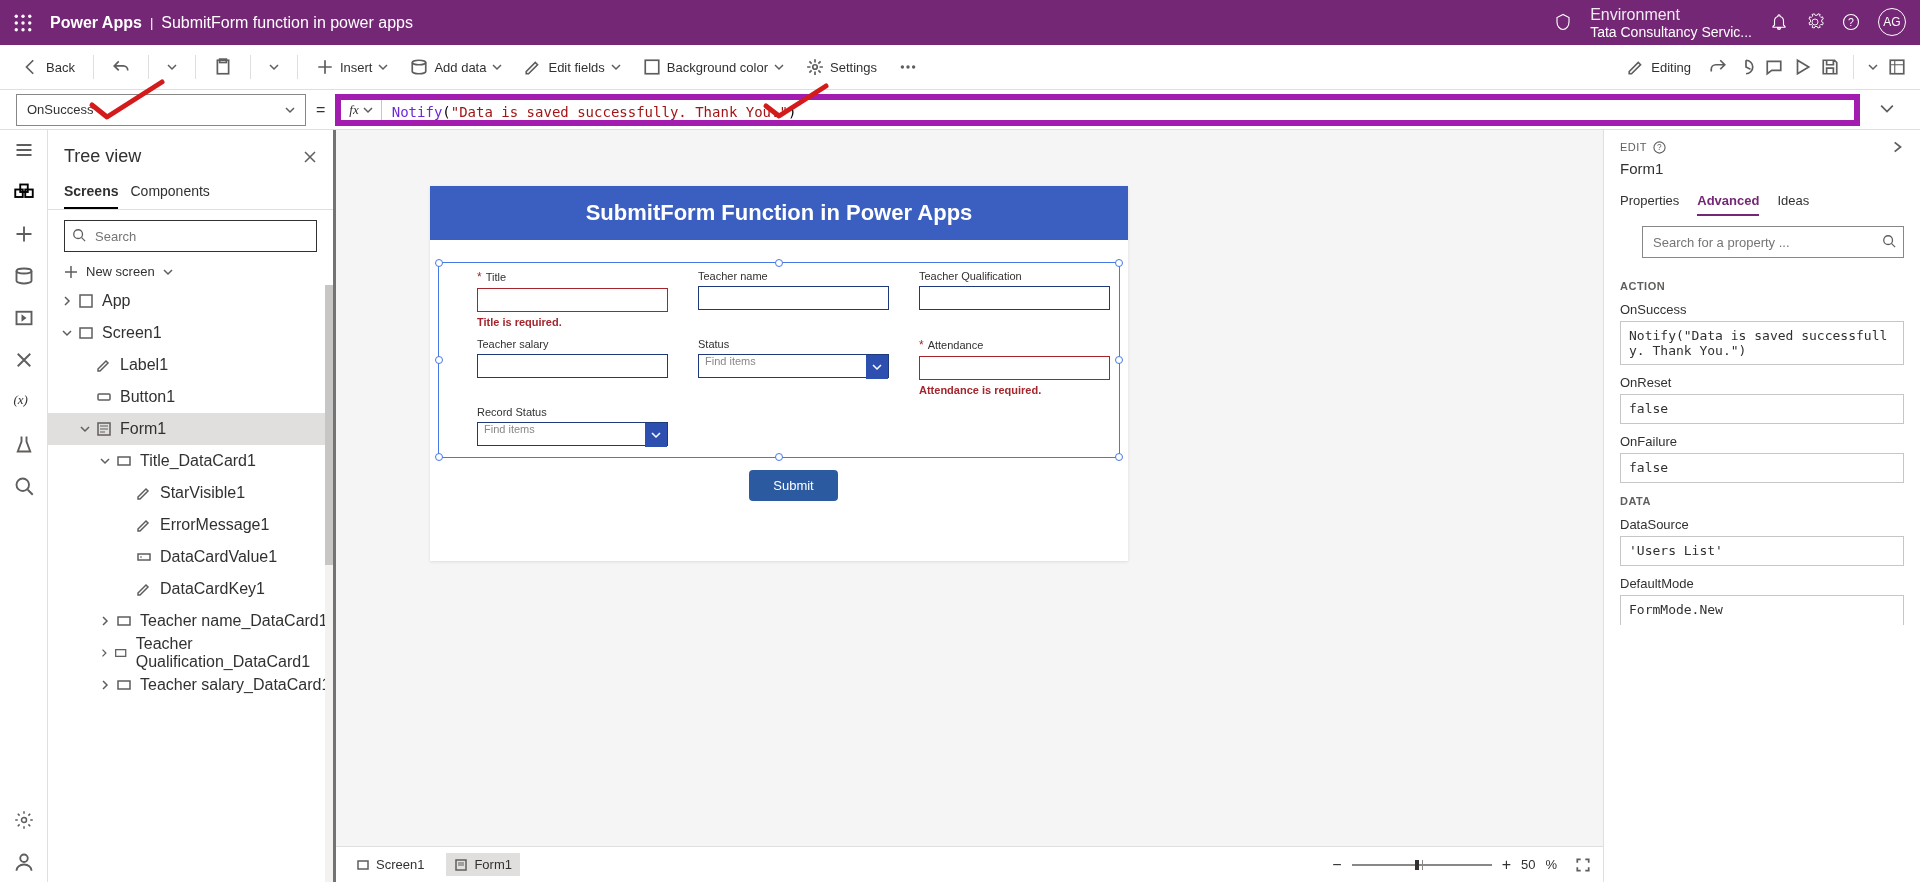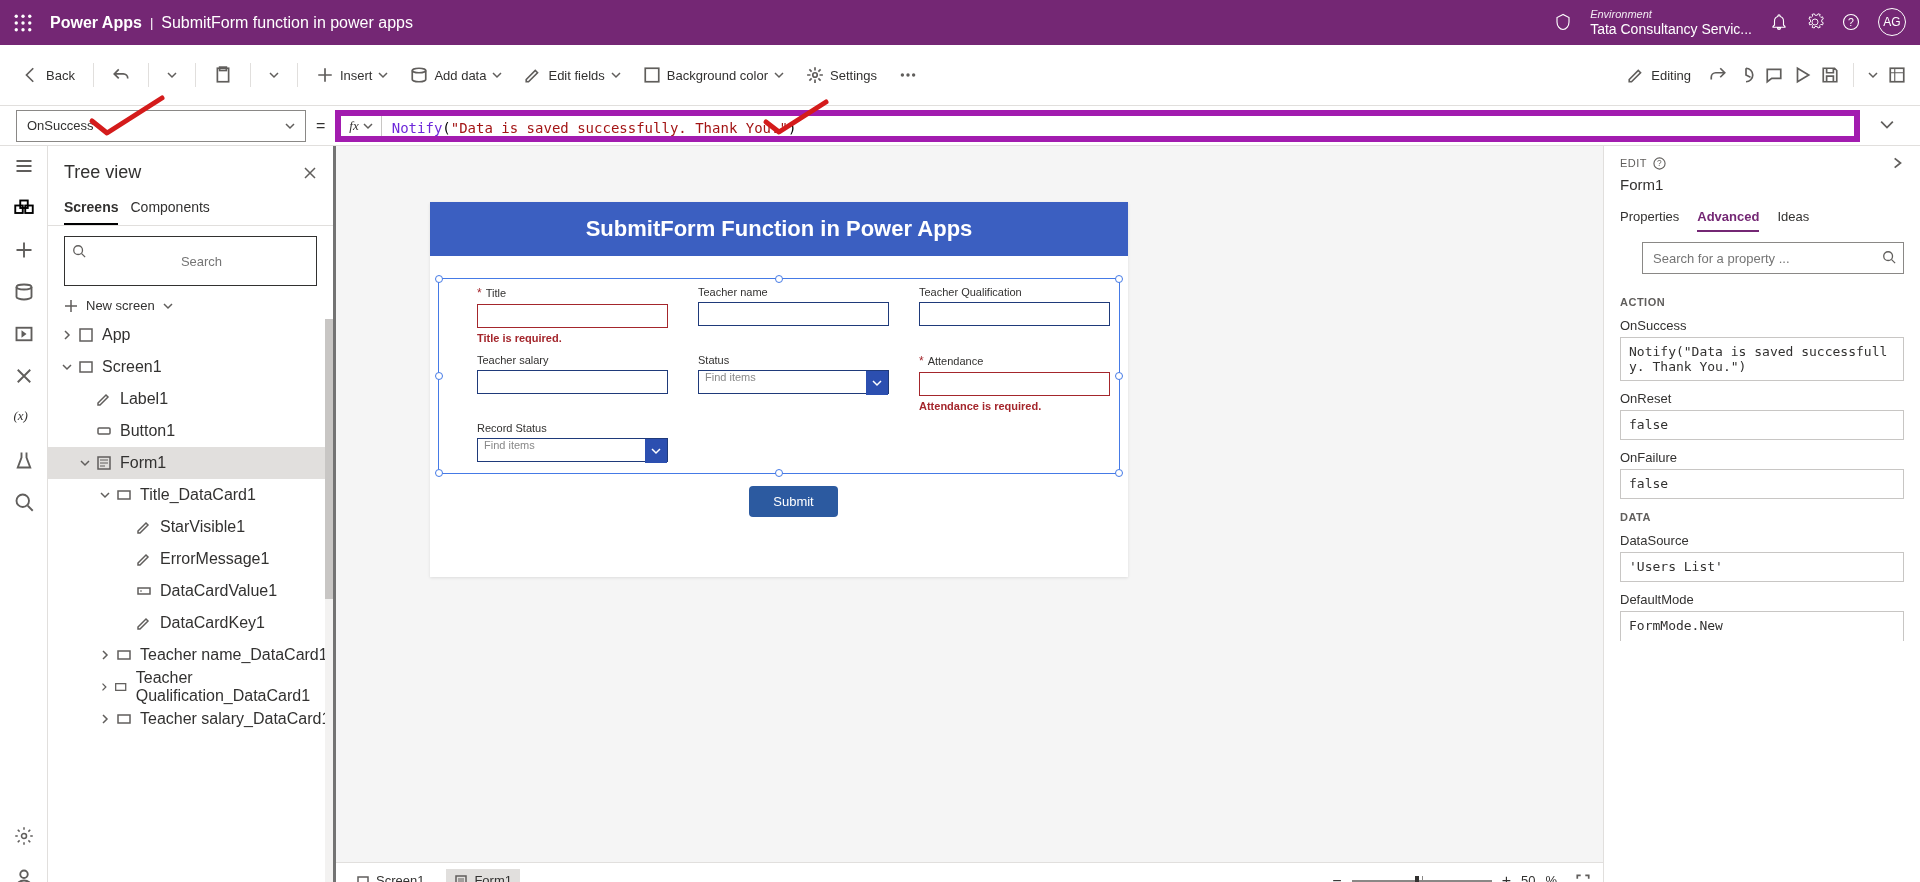--- a/index.html
+++ b/index.html
@@ -5,26 +5,26 @@
 * { box-sizing: border-box; margin: 0; padding: 0; }
 body { font-family: "Segoe UI", -apple-system, sans-serif; font-size: 13px; color: #323130; background: #fff; overflow: hidden; }
 .header { background: #742774; color: #fff; height: 45px; display: flex; align-items: center; padding: 0 14px; }
 .waffle { width: 18px; height: 18px; margin-right: 18px; }
 .waffle svg { fill: #fff; }
 .app-title { font-size: 16px; font-weight: 600; }
 .app-sep { margin: 0 8px; font-weight: 400; }
 .file-title { font-size: 16px; font-weight: 400; }
 .header-right { margin-left: auto; display: flex; align-items: center; gap: 18px; }
 .env { line-height: 1.2; }
-.env-label { font-size: 11px; opacity: .9; font-style: italic; }
+.env-label { font-size: 16px; opacity: .9; }
 .env-name { font-size: 14px; }
 .hicon { width: 18px; height: 18px; fill: #fff; cursor: pointer; }
 .avatar { width: 28px; height: 28px; border-radius: 50%; border: 1px solid #fff; display: flex; align-items: center; justify-content: center; font-size: 12px; }
 
-.cmdbar { height: 61px; border-bottom: 1px solid #e1dfdd; display: flex; align-items: center; padding: 0 14px; gap: 6px; }
+.cmdbar { height: 45px; border-bottom: 1px solid #e1dfdd; display: flex; align-items: center; padding: 0 14px; gap: 6px; }
 .cmd { display: flex; align-items: center; gap: 6px; padding: 6px 8px; cursor: pointer; border-radius: 2px; }
 .cmd svg { width: 18px; height: 18px; fill: #605e5c; }
 .chev { width: 10px !important; height: 10px !important; }
 .sep { width: 1px; height: 24px; background: #e1dfdd; margin: 0 4px; }
 .cmdbar-right { margin-left: auto; display: flex; align-items: center; gap: 10px; }
 
 .property-row { height: 40px; display: flex; align-items: center; padding: 0 16px; gap: 10px; border-bottom: 1px solid #e1dfdd; position: relative; }
 .prop-dd { width: 290px; height: 32px; border: 1px solid #8a8886; padding: 0 10px; display: flex; align-items: center; justify-content: space-between; cursor: pointer; position: relative; }
 .eq { font-size: 16px; }
 .fx-bar { flex: 1; height: 32px; border: 6px solid #a21caf; display: flex; align-items: flex-end; position: relative; }
@@ -45,21 +45,21 @@
 .rail-item.active { fill: #000; }
 .rail-var { font-style: italic; font-family: "Times New Roman", serif; }
 
 .tree-panel { width: 288px; border-right: 3px solid #737373; display: flex; flex-direction: column; }
 .tree-head { display: flex; align-items: center; justify-content: space-between; padding: 16px 16px 8px; }
 .tree-title { font-size: 18px; font-weight: 400; }
 .tree-tabs { display: flex; gap: 12px; padding: 0 16px; border-bottom: 1px solid #e1dfdd; }
 .tree-tab { padding: 8px 0; cursor: pointer; font-size: 14px; }
 .tree-tab.active { border-bottom: 2px solid #000; font-weight: 600; }
 .tree-search { margin: 10px 16px 6px; position: relative; }
-.tree-search input { width: 100%; height: 50px; border: 1px solid #323130; padding: 0 8px 0 30px; font-size: 13px; text-align: center; }
+.tree-search input { width: 100%; height: 32px; border: 1px solid #323130; padding: 0 8px 0 30px; font-size: 13px; }
 .tree-search svg { position: absolute; left: 8px; top: 8px; width: 14px; height: 14px; fill: #605e5c; }
 .new-screen { padding: 6px 16px; display: flex; align-items: center; gap: 8px; cursor: pointer; }
 
 .tree-items { flex: 1; overflow: auto; position: relative; }
 .tree-scrollbar { position: absolute; right: 0; top: 0; width: 8px; height: 100%; background: #f3f2f1; }
 .tree-thumb { position: absolute; right: 0; top: 0; width: 8px; height: 280px; background: #c8c6c4; }
 .ti { display: flex; align-items: center; height: 32px; cursor: pointer; font-size: 16px; }
 .ti.selected { background: #e1dfdd; }
 .ti svg.chev-t { width: 10px; height: 10px; fill: #605e5c; margin-right: 6px; }
 .ti svg.ticon { width: 16px; height: 16px; fill: #605e5c; margin-right: 8px; }

